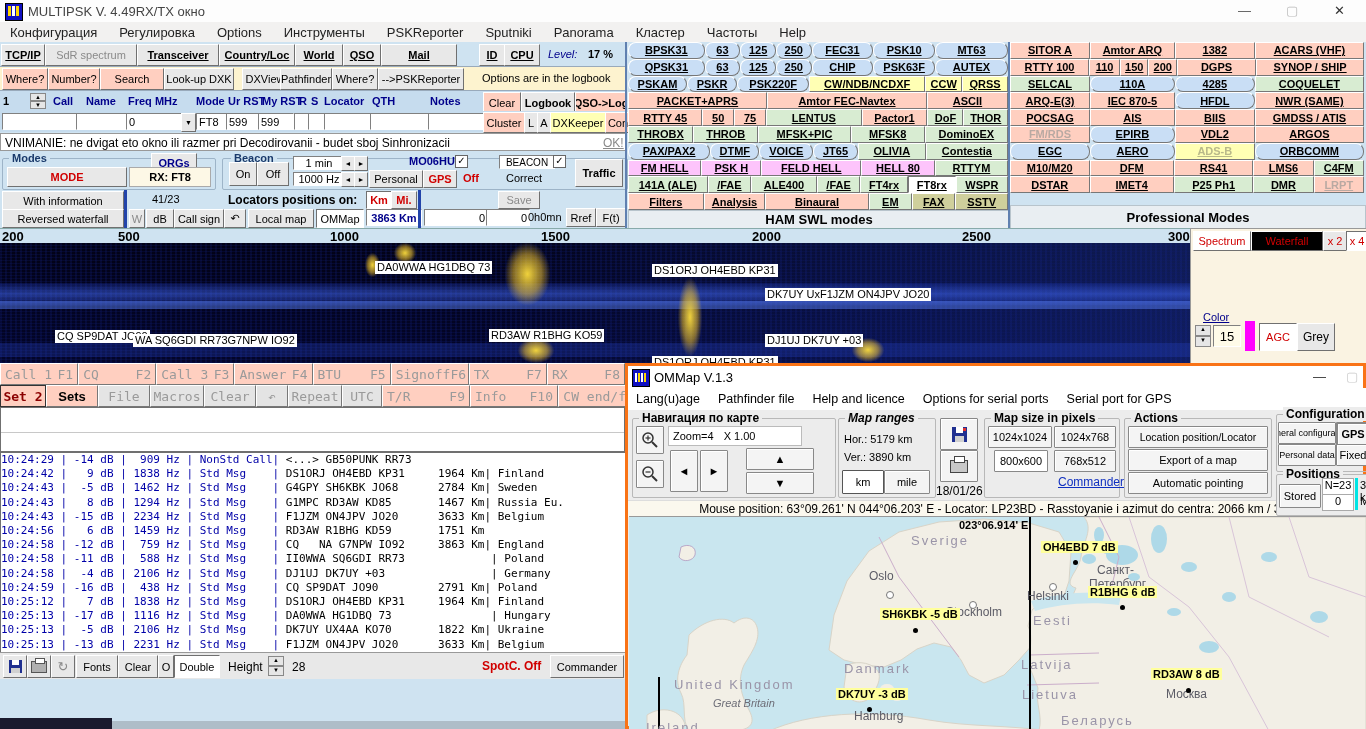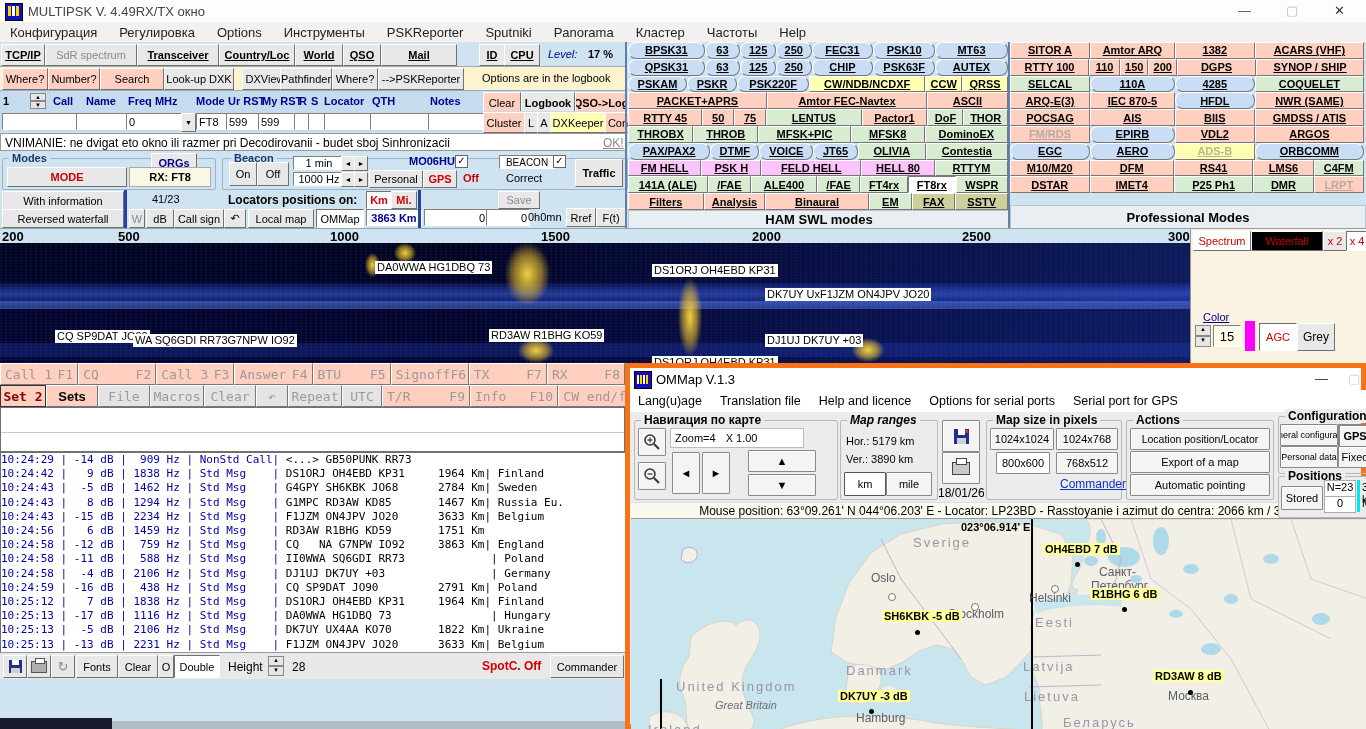--- a/index.html
+++ b/index.html
@@ -43,21 +43,21 @@
   
   #sidepanel{left:1190px;top:228px;width:176px;height:135px;background:#faf3e2;border:1px solid #999;}
   
   .macbtn{display:flex;align-items:center;justify-content:space-between;padding:0 4px;background:#ffcfc0;
           border:1px solid;border-color:#fff #777 #777 #fff;font-family:"DejaVu Sans Mono",monospace;font-size:13px;color:#9a9a9a;overflow:hidden;white-space:nowrap;}
   
   #logbox{left:0;top:452px;width:625px;height:200px;background:#fff;border:1px solid #707070;overflow:hidden;
           font-family:"DejaVu Sans Mono",monospace;font-size:11px;line-height:14.2px;white-space:pre;}
   .logrow .m{color:#0000a8;} .logrow .s{color:#000;}
   
-  #ommap{left:625px;top:363px;width:741px;height:366px;background:#ececec;border:5px solid #f97316;box-sizing:border-box;}
+  #ommap{left:625px;top:363px;width:741px;height:366px;background:#ececec;border:3px solid #f97316;box-sizing:border-box;}
   #om-title{position:absolute;left:0;top:0;width:100%;height:22px;background:#fff;display:flex;align-items:center;border-bottom:1px solid #e0e0e0;}
   #om-menu{position:absolute;left:0;top:22px;width:100%;height:22px;background:#fff;display:flex;align-items:center;gap:18px;padding-left:8px;font-size:12.5px;}
   .omgrp{position:absolute;border:1px solid #b8b8b8;border-radius:2px;}
   .omgrp-cap{position:absolute;top:-8px;left:6px;background:#ececec;padding:0 3px;font-weight:bold;font-size:12px;}
   .ombtn{position:absolute;display:flex;align-items:center;justify-content:center;background:#f4f4f4;
          border:1px solid #888;border-radius:1px;font-size:11px;white-space:nowrap;overflow:hidden;box-shadow:inset 1px 1px 0 #fff;}
   #om-status{position:absolute;left:0;top:134px;width:100%;height:16px;background:#fbf8ee;display:flex;align-items:center;justify-content:center;font-size:12px;border-top:1px solid #ddd;}
   #om-map{position:absolute;left:1px;top:150px;width:737px;height:214px;background:#c9e6ef;overflow:hidden;border-top:1px solid #999;}
   .spot{position:absolute;background:#ffff9c;font-weight:bold;font-size:11px;padding:0 2px;white-space:nowrap;}
   .spotdot{position:absolute;width:5px;height:5px;background:#000;border-radius:50%;}
@@ -519,21 +519,21 @@
         <span style="position:absolute;left:5px;top:3px;width:2px;height:9px;background:#ffd700;"></span>
         <span style="position:absolute;left:8px;top:3px;width:2px;height:9px;background:#fff;"></span>
         <span style="position:absolute;left:11px;top:3px;width:2px;height:9px;background:#ffd700;"></span>
       </span>
       <span class="abs" style="left:26px;top:4px;font-size:13px;">OMMap V.1.3</span>
       <span class="abs" style="left:685px;top:3px;color:#333;font-size:13px;">—</span>
       <span class="abs" style="left:718px;top:3px;color:#ccc;font-size:13px;">▢</span>
     </div>
     <div id="om-menu">
         <div class="menu-item" style="position: relative;">Lang(u)age</div>
-        <div class="menu-item" style="position: relative;">Translation file</div>
+        <div class="menu-item" style="position: relative;">Pathfinder file</div>
         <div class="menu-item" style="position: relative;">Help and licence</div>
         <div class="menu-item" style="position: relative;">Options for serial ports</div>
         <div class="menu-item" style="position: relative;">Serial port for GPS</div>
       </div>
 
     <div class="omgrp" style="left:4px;top:52px;width:202px;height:78px;">
       <span class="omgrp-cap">Навигация по карте</span>
     </div>
     <div class="ombtn" style="left:8px;top:60px;width:26px;height:26px;">
       <svg width="18" height="18" viewBox="0 0 18 18">

